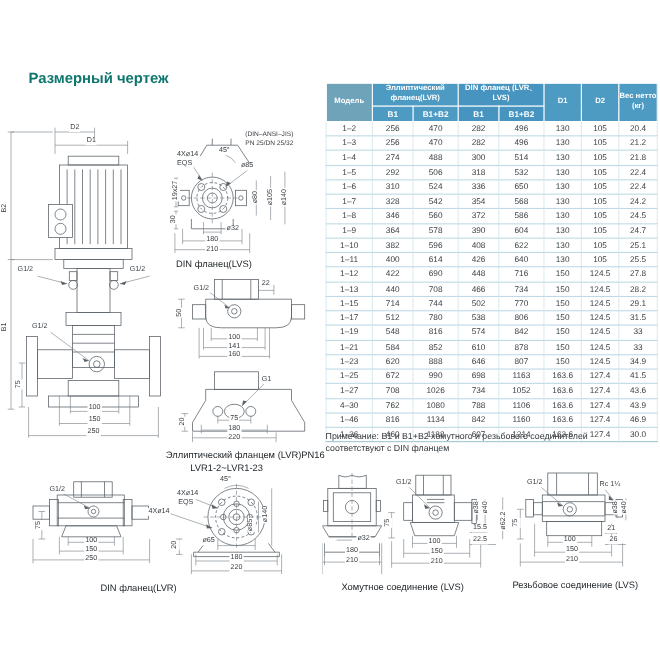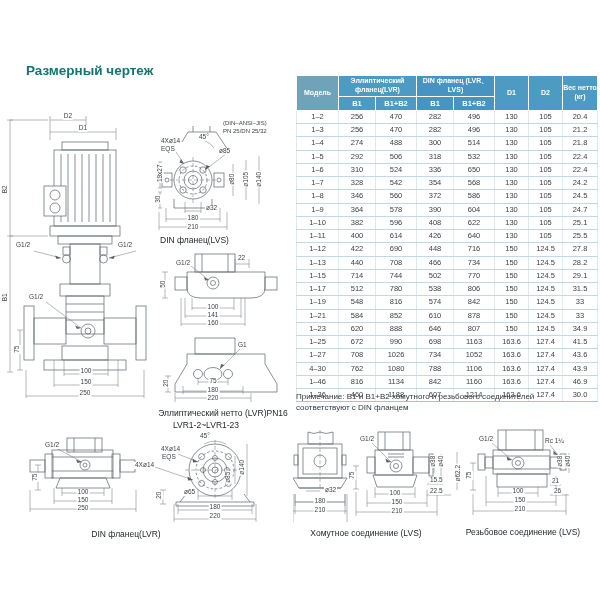--- a/index.html
+++ b/index.html
@@ -162,21 +162,21 @@
     <span class="lbl" style="left:79px;top:3px">22</span>
     <span class="lbl rot" style="left:1px;top:29px">50</span>
     <span class="lbl c" style="left:55px;top:52px">100</span>
     <span class="lbl c" style="left:55px;top:60px">141</span>
     <span class="lbl c" style="left:55px;top:68px">160</span>
     <span class="lbl" style="left:79px;top:90px">G1</span>
     <span class="lbl rot" style="left:4px;top:128px">20</span>
     <span class="lbl c" style="left:55px;top:126px">75</span>
     <span class="lbl c" style="left:55px;top:135px">180</span>
     <span class="lbl c" style="left:55px;top:143px">220</span>
-    <span class="cap c" style="left:65px;top:157px">Эллиптический нетто (LVR)PN16</span>
+    <span class="cap c" style="left:65px;top:157px">Эллиптический фланцем (LVR)PN16</span>
     <span class="cap c" style="left:48px;top:169px">LVR1-2~LVR1-23</span>
   </div>
 
   <div class="dw" style="left:28px;top:432px;width:246px;height:110px">
     <svg class="art" width="246" height="110" viewBox="0 0 246 110">
       <g class="ln">
         <rect x="39" y="6" width="35" height="14"></rect>
         <path d="M46 6 V20 M67 6 V20"></path>
         <rect x="24" y="18" width="61" height="28"></rect>
         <path d="M24 25 H85 M24 39 H85"></path>

